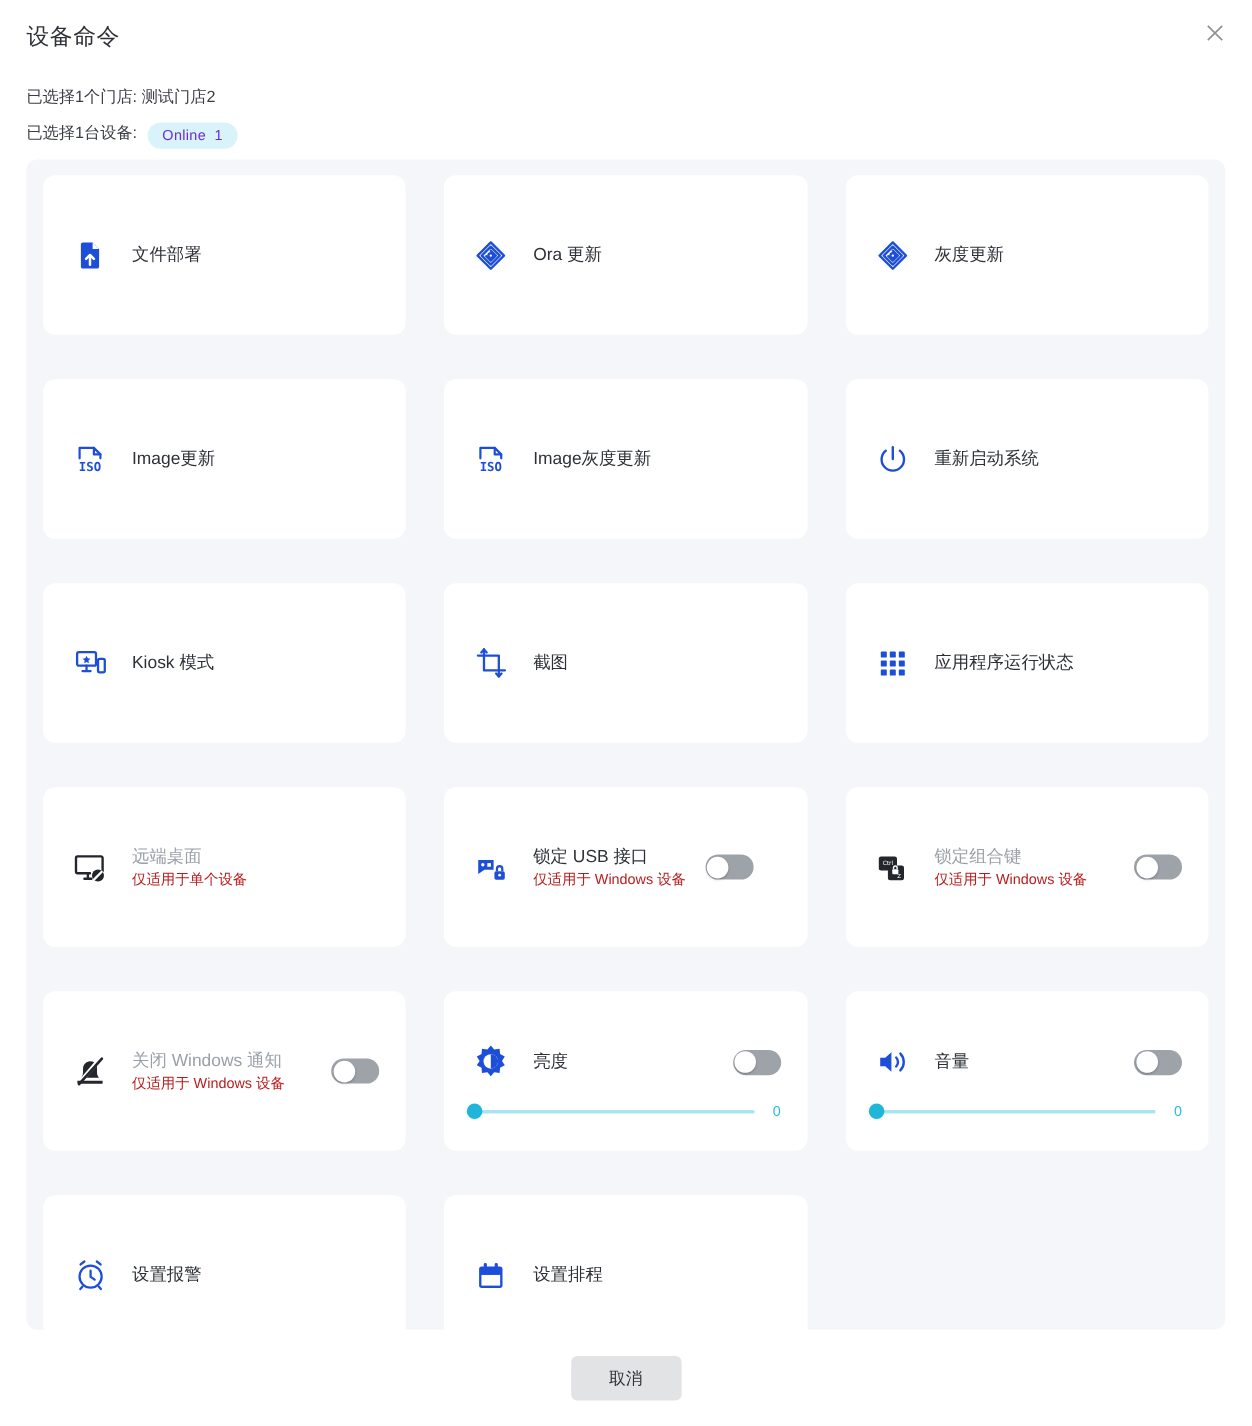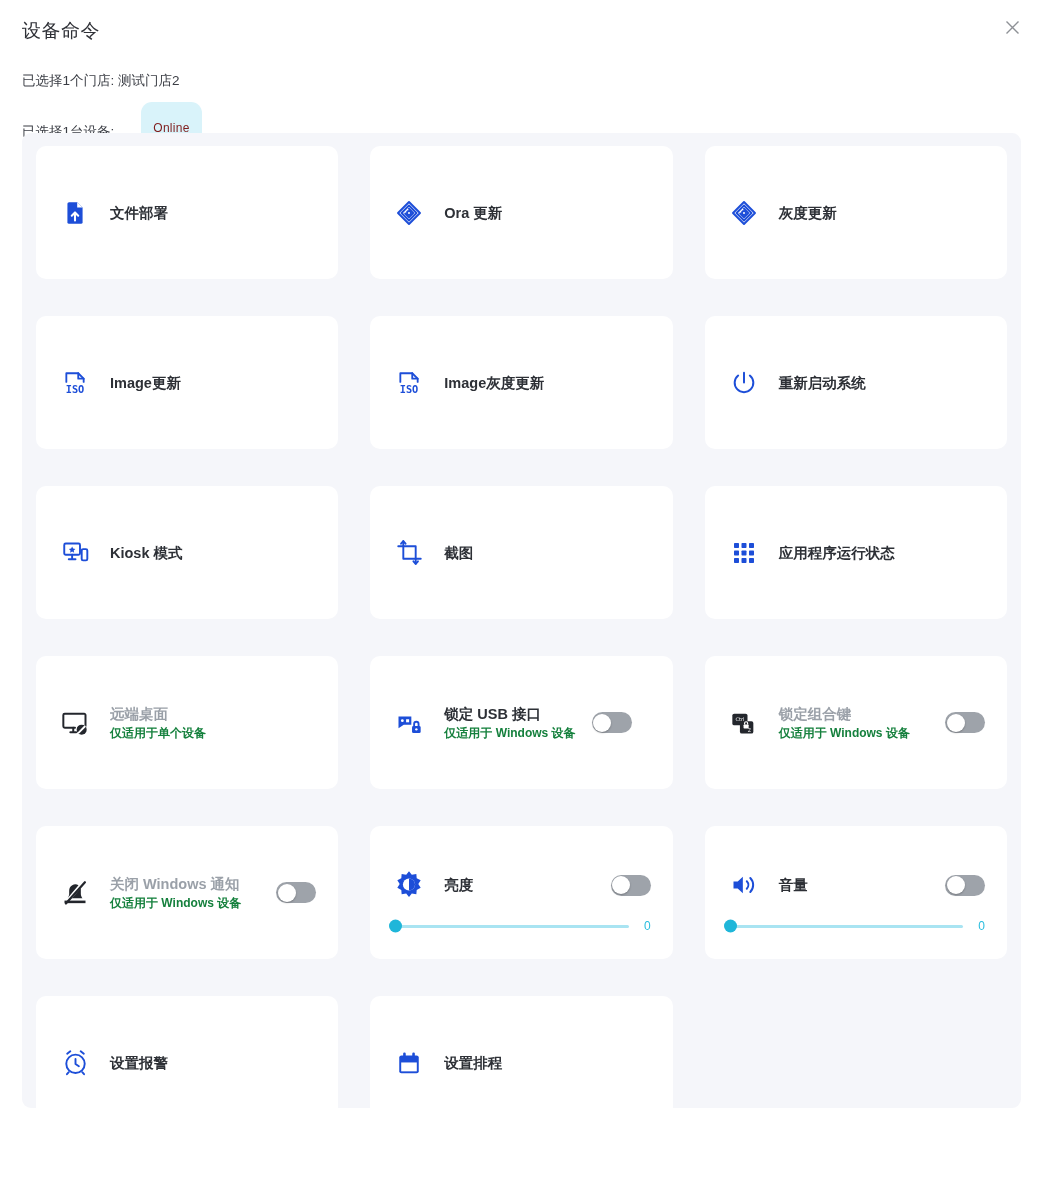--- a/index.html
+++ b/index.html
@@ -23,27 +23,27 @@
     width: 26px; height: 26px; cursor: pointer;
     display: flex; align-items: center; justify-content: center;
   }
   .close-btn svg { display:block; }
 
   .sel-line {
     position: absolute; left: 22px;
     font-size: 13.5px; color: #3a3d44; white-space: nowrap;
   }
   .sel-store { top: 72px; }
-  .sel-dev   { top: 102px; display: flex; align-items: center; gap: 27px; }
+  .sel-dev   { top: 102px; display: flex; align-items: flex-start; gap: 9px; }
   .sel-value { color: #3a3d44; margin-left: 0; }
   .badge {
     display: inline-flex; align-items: center; gap: 7px;
-    background: #d9f3fa; color: #7f1d1d;
-    border-radius: 11px; padding: 18px 12px 3px;
-    font-size: 12px; line-height: 16px; letter-spacing: .3px; flex-direction: column;
+    background: #d9f3fa; color: #6d28d9;
+    border-radius: 11px; padding: 3px 12px 3px;
+    font-size: 12px; line-height: 16px; letter-spacing: .3px;
   }
 
   
   .grid-wrap {
     position: absolute; left: 22px; top: 133px;
     width: 999px; height: 975px;
     background: #f5f6fa; border-radius: 9px;
     padding: 13px 14px;
   }
   .grid {
@@ -60,23 +60,23 @@
   }
   .card.slider-card { align-items: flex-start; padding-top: 42px; }
 
   .row { display: flex; align-items: center; width: 100%; }
   .ico {
     width: 34px; min-width: 34px; height: 34px;
     display: flex; align-items: center; justify-content: center;
     margin-right: 18px; color: #1d4ed8;
   }
   .ico svg { display: block; }
-  .txt { display: flex; flex-direction: column; justify-content: center; min-width:0;font-weight:bold; }
+  .txt { display: flex; flex-direction: column; justify-content: center; min-width:0; }
   .ttl { font-size: 14.5px; color: #2d3036; line-height: 20px; white-space: nowrap; }
-  .sub { font-size: 12px; color: #15803d; line-height: 17px; margin-top: 1px; white-space: nowrap; }
+  .sub { font-size: 12px; color: #b91c1c; line-height: 17px; margin-top: 1px; white-space: nowrap; }
   .card.dim .ttl { color: #9aa0a8; }
   .card.dim .ico { color: #23262c; }
 
   
   .toggle {
     width: 40px; height: 21px; border-radius: 11px;
     background: #9ea3aa; position: relative; flex: 0 0 auto;
     margin-left: auto; cursor: pointer;
   }
   .toggle .knob {
@@ -432,13 +432,16 @@
               </svg>
             </span>
             <span class="txt">
               <span class="ttl">设置排程</span>
             </span>
           </div>
         </div>
       </div>
   </div>
 
+  <div class="footer">
+    <button class="cancel-btn">取消</button>
+  </div>
 </div>
 
 </body></html>

